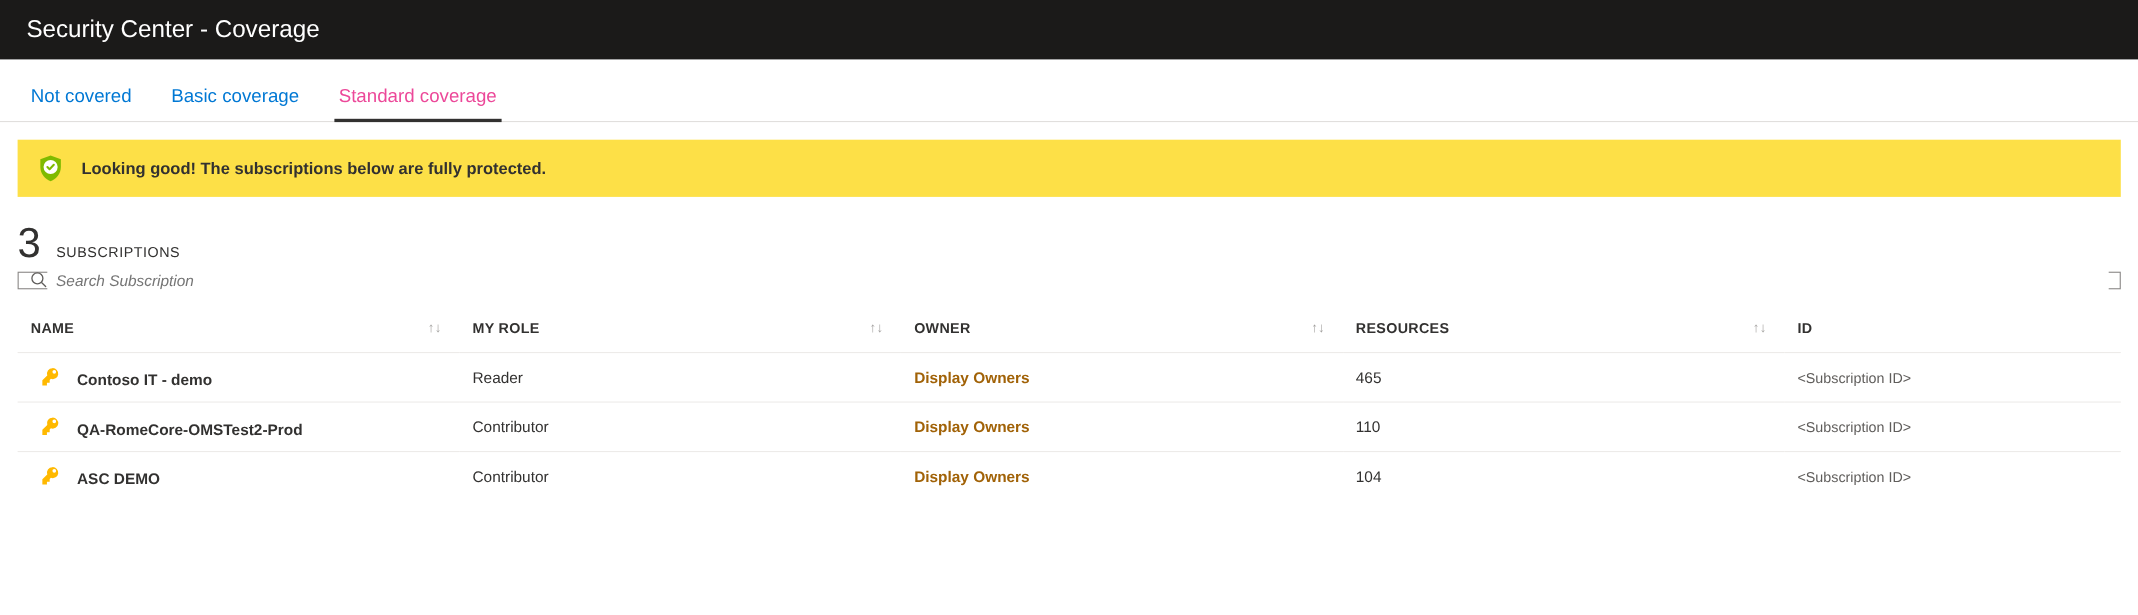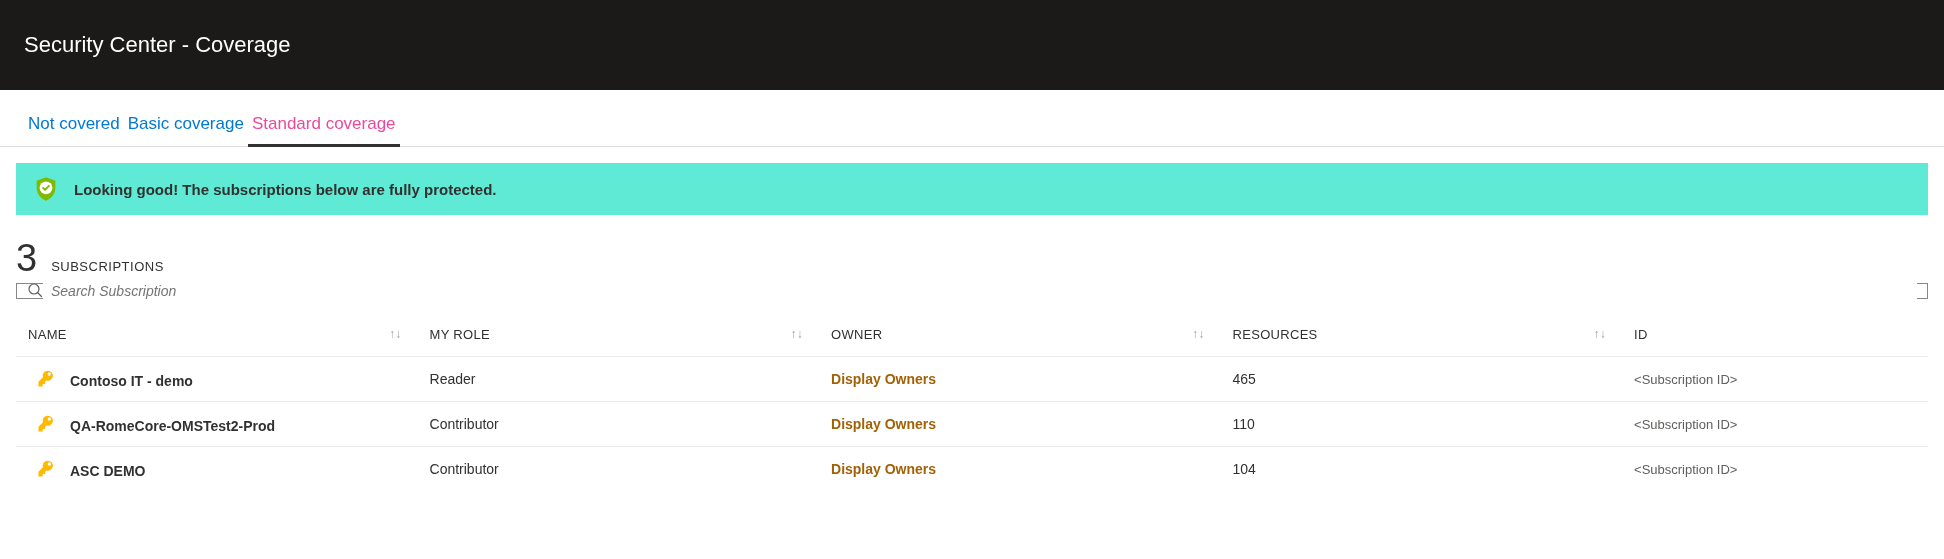--- a/index.html
+++ b/index.html
@@ -5,49 +5,50 @@
     * { margin: 0; padding: 0; box-sizing: border-box; }
     body {
       font-family: "Segoe UI", -apple-system, BlinkMacSystemFont, sans-serif;
       background: #ffffff;
       color: #323130;
       font-size: 14px;
     }
     .titlebar {
       background: #1b1a19;
       color: #ffffff;
-      padding: 32px 24px;
+      padding: 14px 24px;
       font-size: 22px;
       font-weight: 300;
     }
     .content {
       padding: 0;
     }
     .tabs {
       display: flex;
+      gap: 28px;
       padding: 0 24px;
       border-bottom: 1px solid #e1dfdd;
       margin-top: 14px;
     }
     .tab {
       padding: 10px 4px;
       cursor: pointer;
       font-size: 17px;
       color: #0078d4;
       border-bottom: 3px solid transparent;
       margin-bottom: -1px;
     }
     .tab.active {
       color: #ec4899;
       border-bottom: 3px solid #323130;
       text-align: center;
     }
     .banner {
       margin: 16px 16px 0;
-      background: #5eead4;
+      background: #fde047;
       display: flex;
       align-items: center;
       gap: 14px;
       padding: 12px 16px;
     }
     .banner .shield {
       width: 28px;
       height: 28px;
       flex-shrink: 0;
     }
@@ -99,21 +100,21 @@
     .table-wrap {
       margin: 18px 16px 0;
     }
     table {
       width: 100%;
       border-collapse: collapse;
     }
     thead th {
       text-align: left;
       font-size: 13px;
-      font-weight: 400;
+      font-weight: 700;
       letter-spacing: 0.3px;
       padding: 10px 12px 14px;
       position: relative;
       color: #323130;
     }
     thead th .sort {
       position: absolute;
       right: 16px;
       top: 10px;
       color: #a19f9d;

